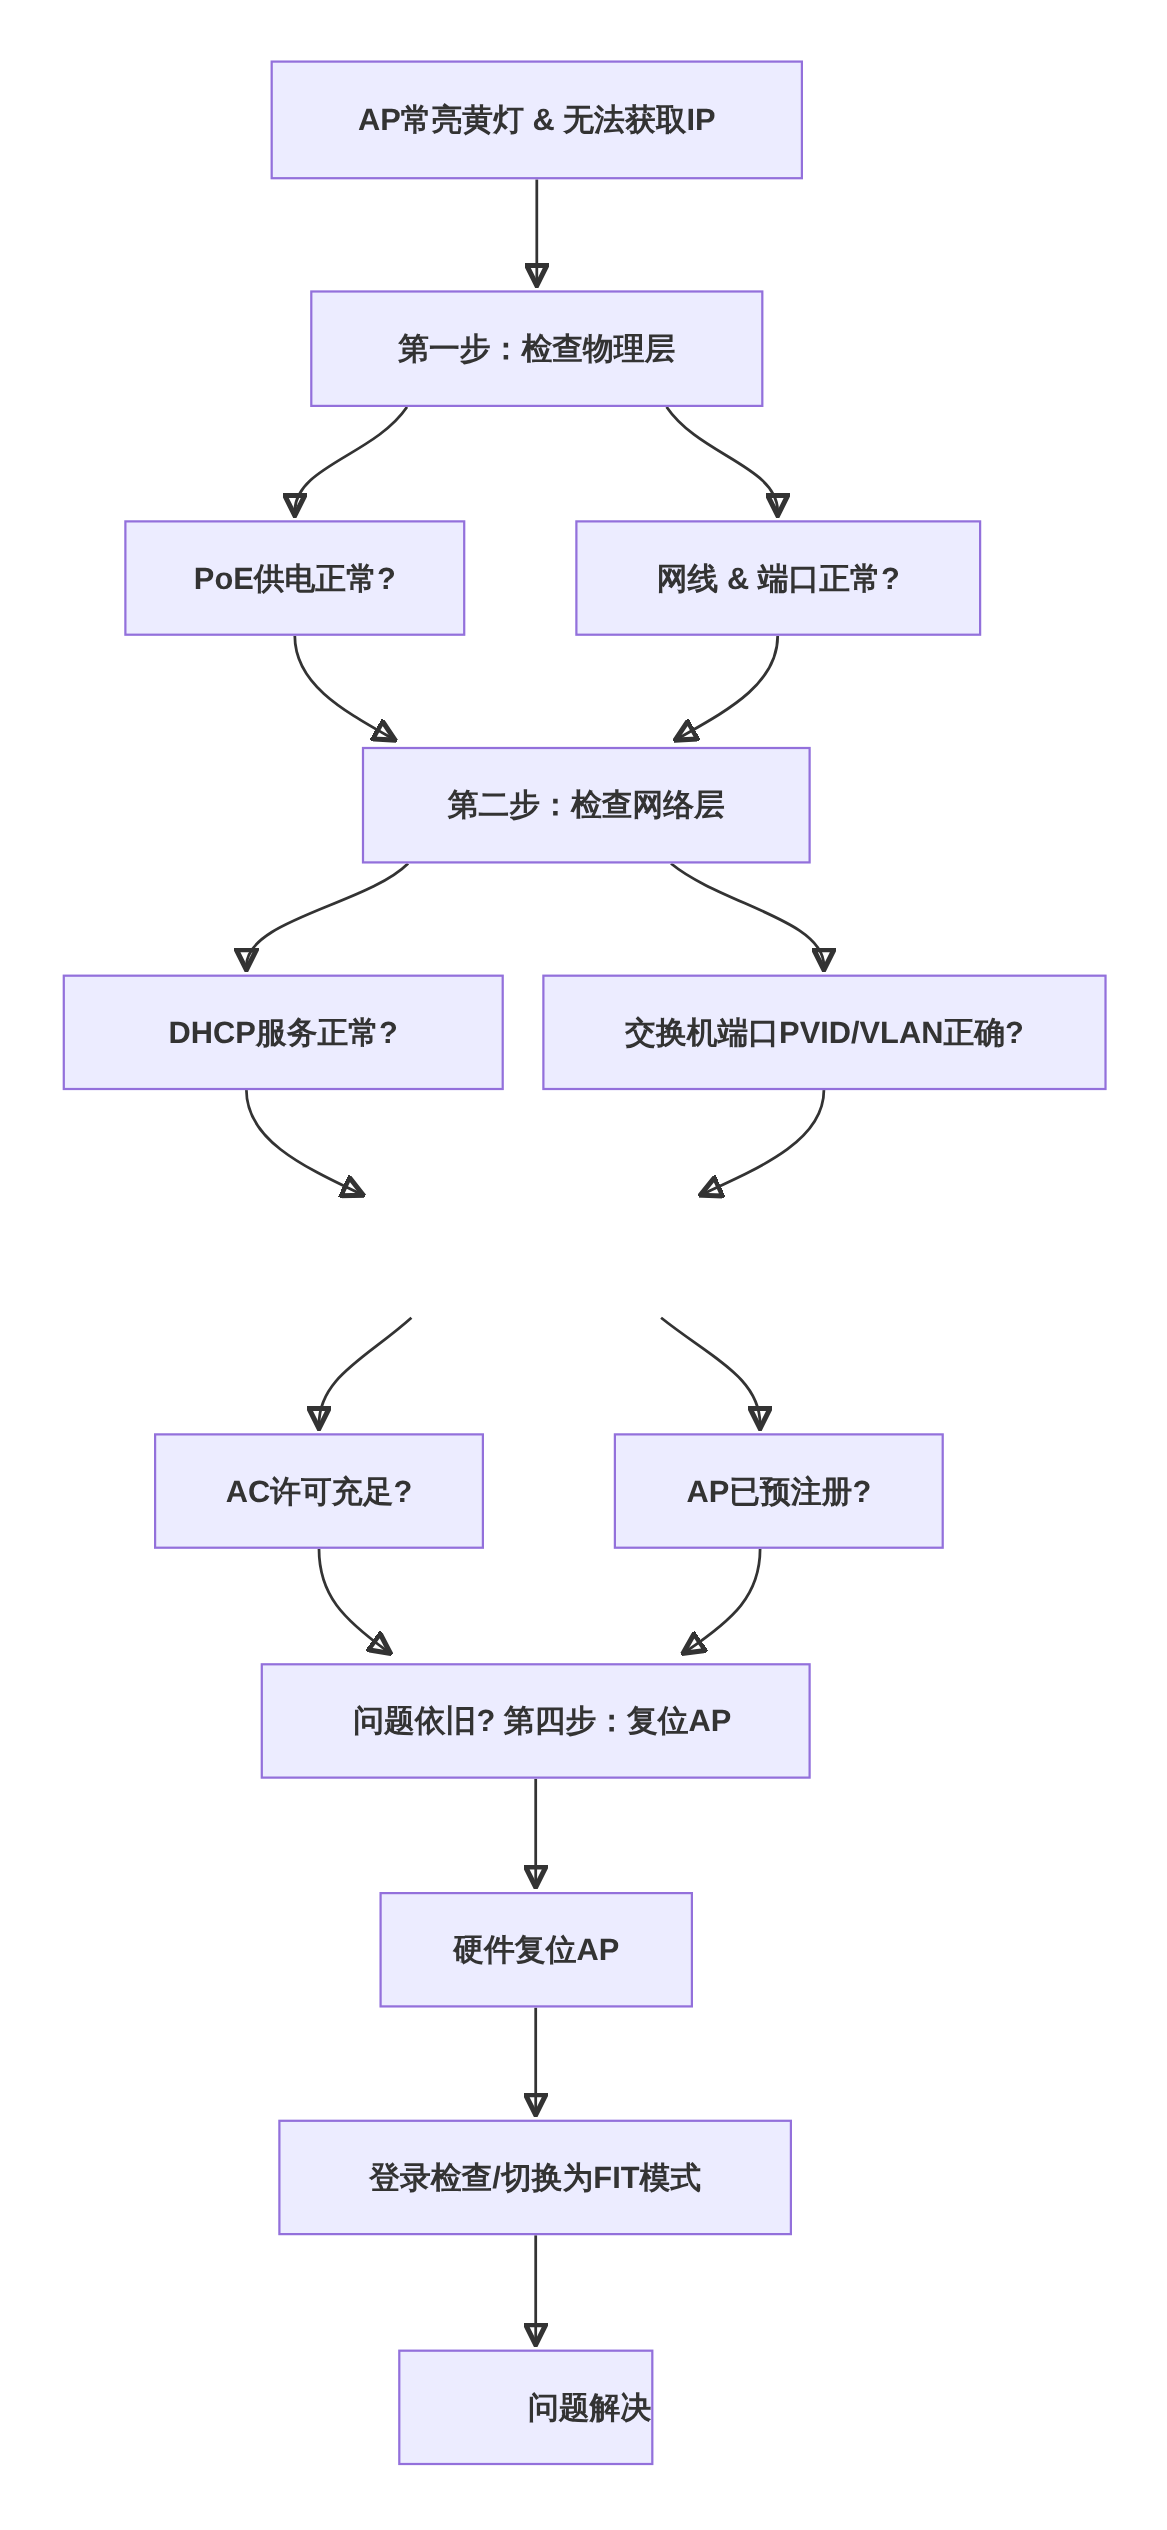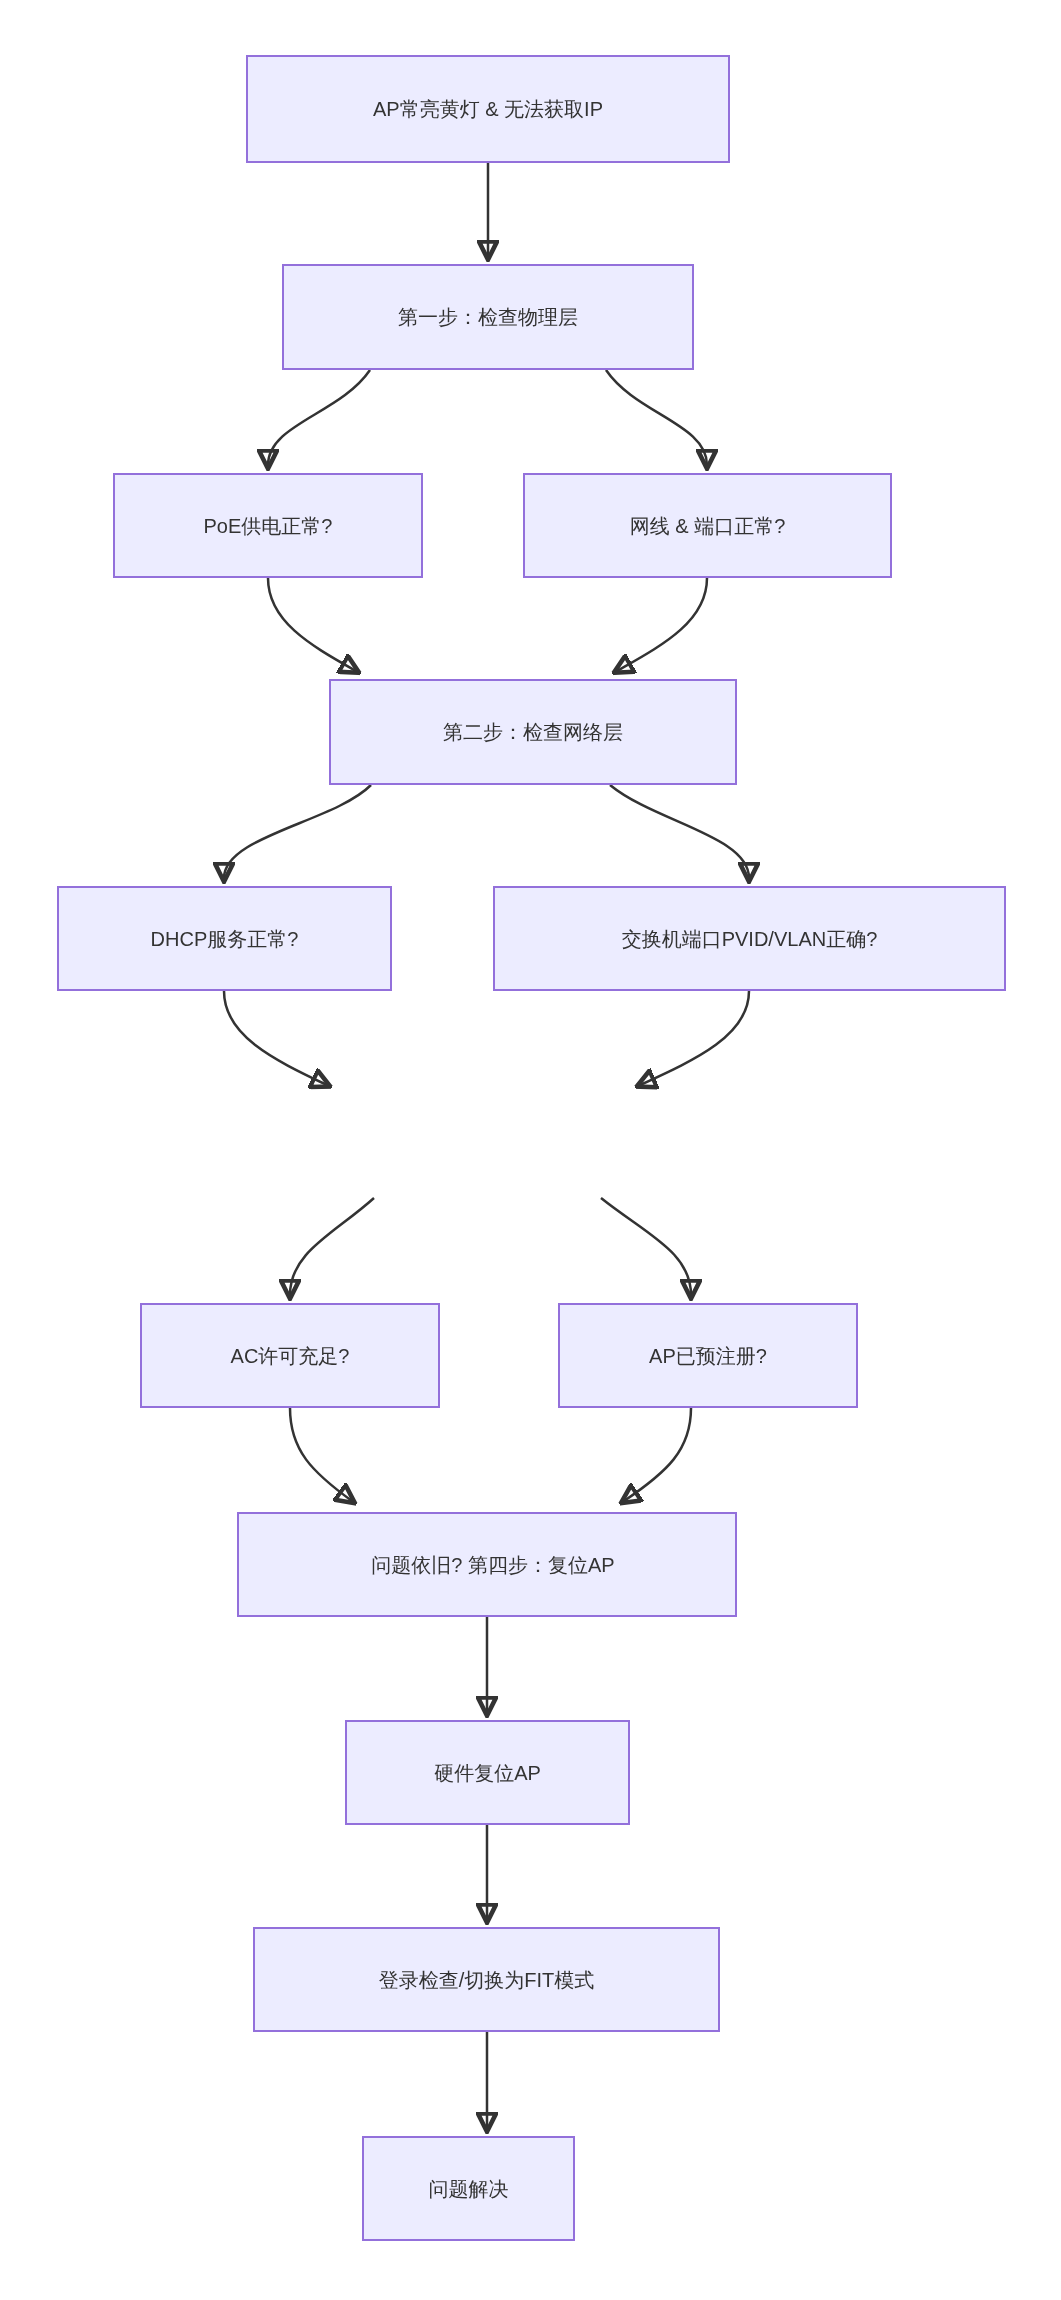--- a/index.html
+++ b/index.html
@@ -25,24 +25,25 @@
   }
   .node{
     position:absolute;
     box-sizing:border-box;
     background:var(--node-fill);
     border:2px solid var(--node-border);
     display:flex;
     align-items:center;
     justify-content:center;
     text-align:center;
-    font-size:20px;
+    font-size:28px;
     color:var(--text-color);
     line-height:1.2;
     white-space:nowrap;
+    font-weight:bold;
   }
 </style>
 </head>
 <body>
 
 <div id="canvas">
 
   <svg id="edges" viewBox="0 0 1061 2300" xmlns="http://www.w3.org/2000/svg">
     <defs>
       <marker id="arrowhead" viewBox="0 0 12 12" refX="9" refY="6" markerWidth="22" markerHeight="22" markerUnits="userSpaceOnUse" orient="auto">
@@ -80,21 +81,21 @@
   </div>
 
   <div class="node" style="left:523px;top:473px;width:369px;height:105px;">
     <span>网线 &amp; 端口正常?</span>
   </div>
 
   <div class="node" style="left:285px;top:679px;width:408px;height:106px;margin-left:44px;">
     <span>第二步：检查网络层</span>
   </div>
 
-  <div class="node" style="left:57px;top:886px;width:335px;height:105px;">
+  <div class="node" style="left:57px;top:886px;width:401px;height:105px;">
     <span>DHCP服务正常?</span>
   </div>
 
   <div class="node" style="left:493px;top:886px;width:513px;height:105px;">
     <span>交换机端口PVID/VLAN正确?</span>
   </div>
 
 
   <div class="node" style="left:140px;top:1303px;width:300px;height:105px;">
     <span>AC许可充足?</span>
@@ -109,17 +110,17 @@
   </div>
 
   <div class="node" style="left:345px;top:1720px;width:285px;height:105px;">
     <span>硬件复位AP</span>
   </div>
 
   <div class="node" style="left:253px;top:1927px;width:467px;height:105px;">
     <span>登录检查/切换为FIT模式</span>
   </div>
 
-  <div class="node" style="left:362px;top:2136px;width:213px;height:105px;">
+  <div class="node" style="left:362px;top:2136px;width:232px;height:105px;justify-content:flex-end;">
     <span>问题解决</span>
   </div>
 
 </div>
 
 </body></html>

